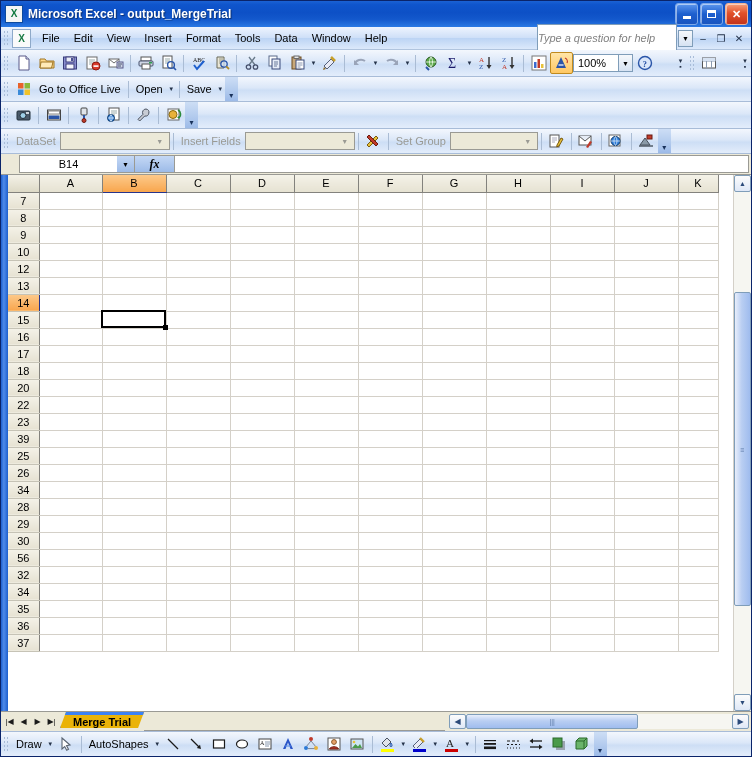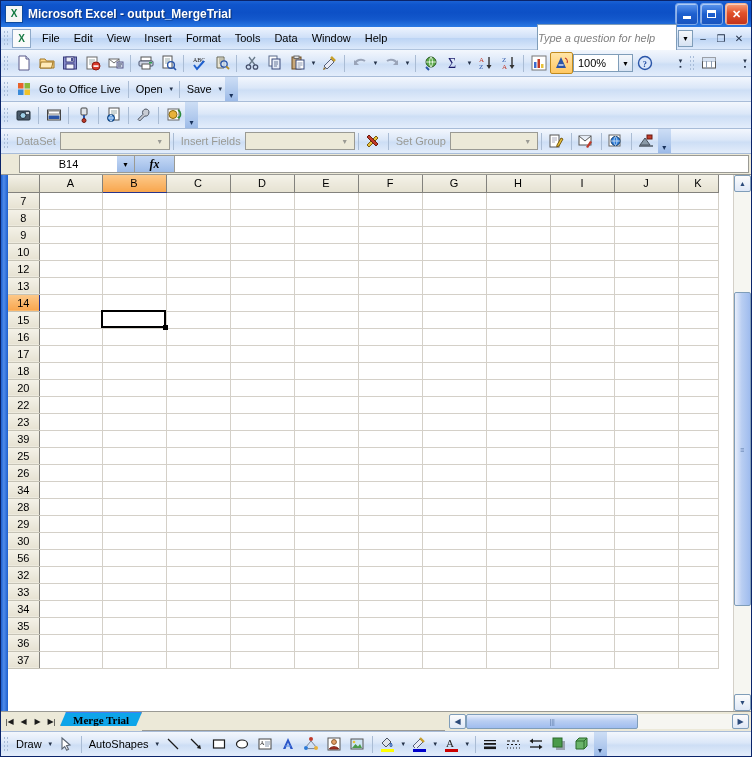--- a/index.html
+++ b/index.html
@@ -268,27 +268,27 @@
     background: #ece9d8; flex: 0 0 auto;
     border-top: 1px solid #9a9a94;
   }
   .tabnav { display: flex; align-items: center; padding: 0 2px; gap: 1px; }
   .navbtn {
     width: 13px; height: 15px; display:flex;align-items:center;justify-content:center;
     font-size: 8px; color: #1b1b1b;
   }
   .tabs { display: flex; align-items: flex-start; }
   .tab {
-    padding: 1px 10px 0 10px; font-size: 11px; background: #0ea5e9;
-    border: 1px solid #9a9a94; border-top: 1px solid #3b82f6; border-bottom: none;
+    padding: 1px 10px 0 10px; font-size: 11px; background: #eab308;
+    border: 1px solid #9a9a94; border-top: 3px solid #3b82f6; border-bottom: none;
     transform: skewX(0deg);
     position: relative;
     font-weight: bold;
     clip-path: polygon(6px 0, 100% 0, calc(100% - 6px) 100%, 0 100%);
-    padding-left: 12px; padding-right: 12px; font-family: Liberation Serif, serif;
+    padding-left: 12px; padding-right: 12px;
   }
   .tabfill { flex: 1 1 auto; border-bottom: 1px solid #9a9a94; }
   .hscroll-wrap { display: flex; align-items: center; width: 300px; padding-right: 2px;}
   .hsb-arrow {
     width: 17px; height: 15px; box-sizing: border-box;
     background: linear-gradient(180deg,#fcfcfc,#dfe8f7);
     border: 1px solid #7f9db9; border-radius: 2px;
     display:flex;align-items:center;justify-content:center;font-size:8px;color:#2b4a7a;
   }
   .hsb-track { flex: 1 1 auto; height: 15px; background: #f6f6f1; position: relative; }
@@ -1013,34 +1013,20 @@
               <td class="cell" style="width: 64px;"></td>
               <td class="cell" style="width: 64px;"></td>
               <td class="cell" style="width: 64px;"></td>
               <td class="cell" style="width: 64px;"></td>
               <td class="cell" style="width: 64px;"></td>
               <td class="cell" style="width: 64px;"></td>
               <td class="cell" style="width: 64px;"></td>
               <td class="cell" style="width: 40px;"></td>
             </tr>
             <tr>
-              <th class="rowh">33</th>
-              <td class="cell" style="width: 63px;"></td>
-              <td class="cell" style="width: 64px;"></td>
-              <td class="cell" style="width: 64px;"></td>
-              <td class="cell" style="width: 64px;"></td>
-              <td class="cell" style="width: 64px;"></td>
-              <td class="cell" style="width: 64px;"></td>
-              <td class="cell" style="width: 64px;"></td>
-              <td class="cell" style="width: 64px;"></td>
-              <td class="cell" style="width: 64px;"></td>
-              <td class="cell" style="width: 64px;"></td>
-              <td class="cell" style="width: 40px;"></td>
-            </tr>
-            <tr>
               <th class="rowh">34</th>
               <td class="cell" style="width: 63px;"></td>
               <td class="cell" style="width: 64px;"></td>
               <td class="cell" style="width: 64px;"></td>
               <td class="cell" style="width: 64px;"></td>
               <td class="cell" style="width: 64px;"></td>
               <td class="cell" style="width: 64px;"></td>
               <td class="cell" style="width: 64px;"></td>
               <td class="cell" style="width: 64px;"></td>
               <td class="cell" style="width: 64px;"></td>

